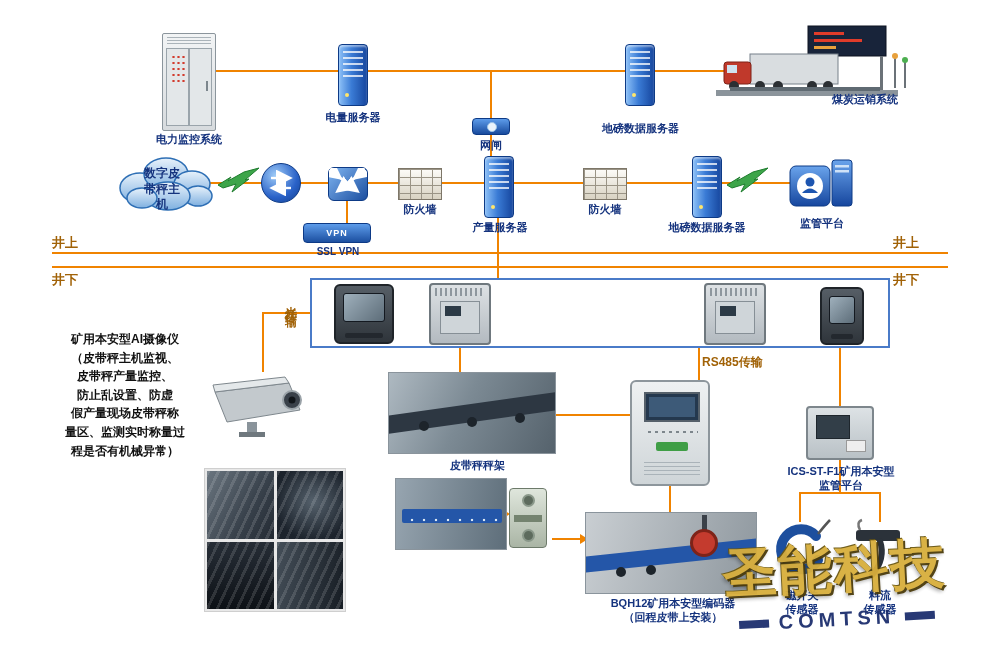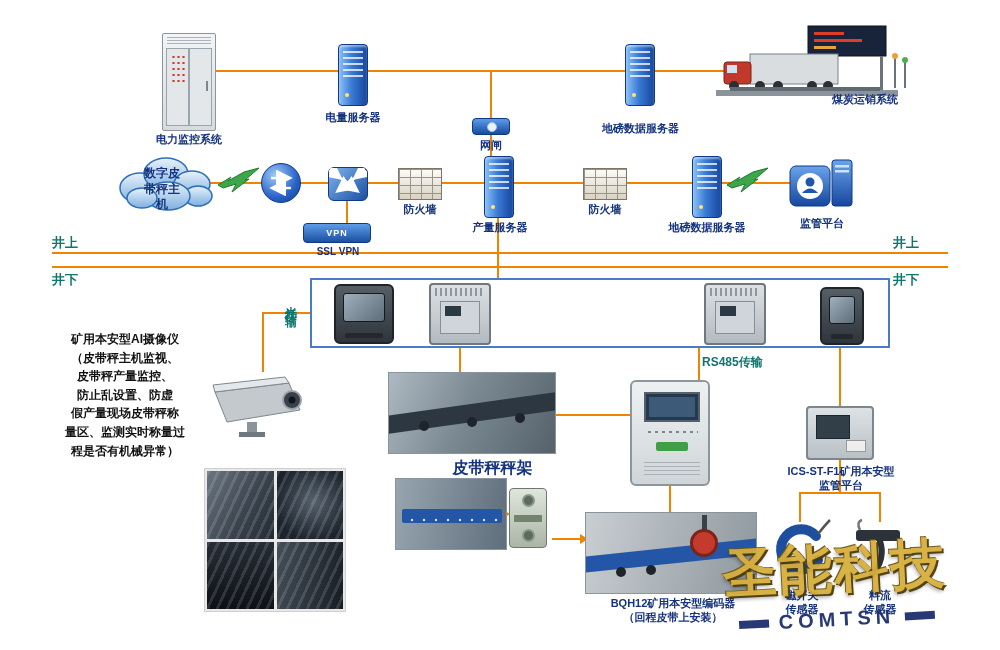--- a/index.html
+++ b/index.html
@@ -1,20 +1,20 @@
 <!DOCTYPE html>
 <html><head>
 <meta charset="utf-8">
 <style>
   *{margin:0;padding:0;box-sizing:border-box}
   body{font-family:"Liberation Sans","DejaVu Sans",sans-serif;background:#fff}
   .stage{position:relative;width:1000px;height:650px;background:#fff;overflow:hidden}
   .lbl{position:absolute;color:#15337e;font-weight:bold;font-size:11px;line-height:1.3;
        text-align:center;white-space:pre-line;z-index:5}
-  .olbl{position:absolute;color:#0f766e;font-weight:bold;font-size:12px;white-space:pre-line;z-index:5}
+  .olbl{position:absolute;color:#a16207;font-weight:bold;font-size:12px;white-space:pre-line;z-index:5}
   .line{position:absolute;background:#f08300;z-index:1}
   .h{height:2px}.v{width:2px}
   .arr{position:absolute;width:0;height:0;border:5px solid transparent;border-left:8px solid #f08300;z-index:2}
   
   .server{position:absolute;width:30px;height:62px;border-radius:4px;z-index:2;
     background:linear-gradient(90deg,#8cc0f7 0%,#3a7bd5 45%,#16469e 100%);
     border:1px solid #0d3a86;box-shadow:inset 0 2px 2px rgba(255,255,255,.45)}
   .server .slots{position:absolute;left:4px;right:4px;top:6px;height:26px;
     background:repeating-linear-gradient(rgba(255,255,255,.75) 0 2px,transparent 2px 6px)}
   .server .led{position:absolute;left:6px;bottom:8px;width:4px;height:4px;border-radius:50%;background:#ffe66b}
@@ -344,21 +344,21 @@
     <div class="cell c3"></div>
     <div class="cell c4"></div>
   </div>
 
   <div class="photo belt-photo">
     <div class="belt-band"></div>
     <div class="rl" style="left:30px;top:48px"></div>
     <div class="rl" style="left:78px;top:44px"></div>
     <div class="rl" style="left:126px;top:40px"></div>
   </div>
-  <div class="lbl" style="left:445px;top:458px;width:95px;font-size:16px">皮带秤秤架</div>
+  <div class="lbl" style="left:430px;top:458px;width:95px;font-size:11px">皮带秤秤架</div>
 
   <div class="host-cab">
     <div class="screen"></div>
       <div class="keys"></div>
       <div class="logo"></div>
       <div class="vents"></div>
   </div>
 
   <div class="sub-box">
     <div class="panel"></div>

